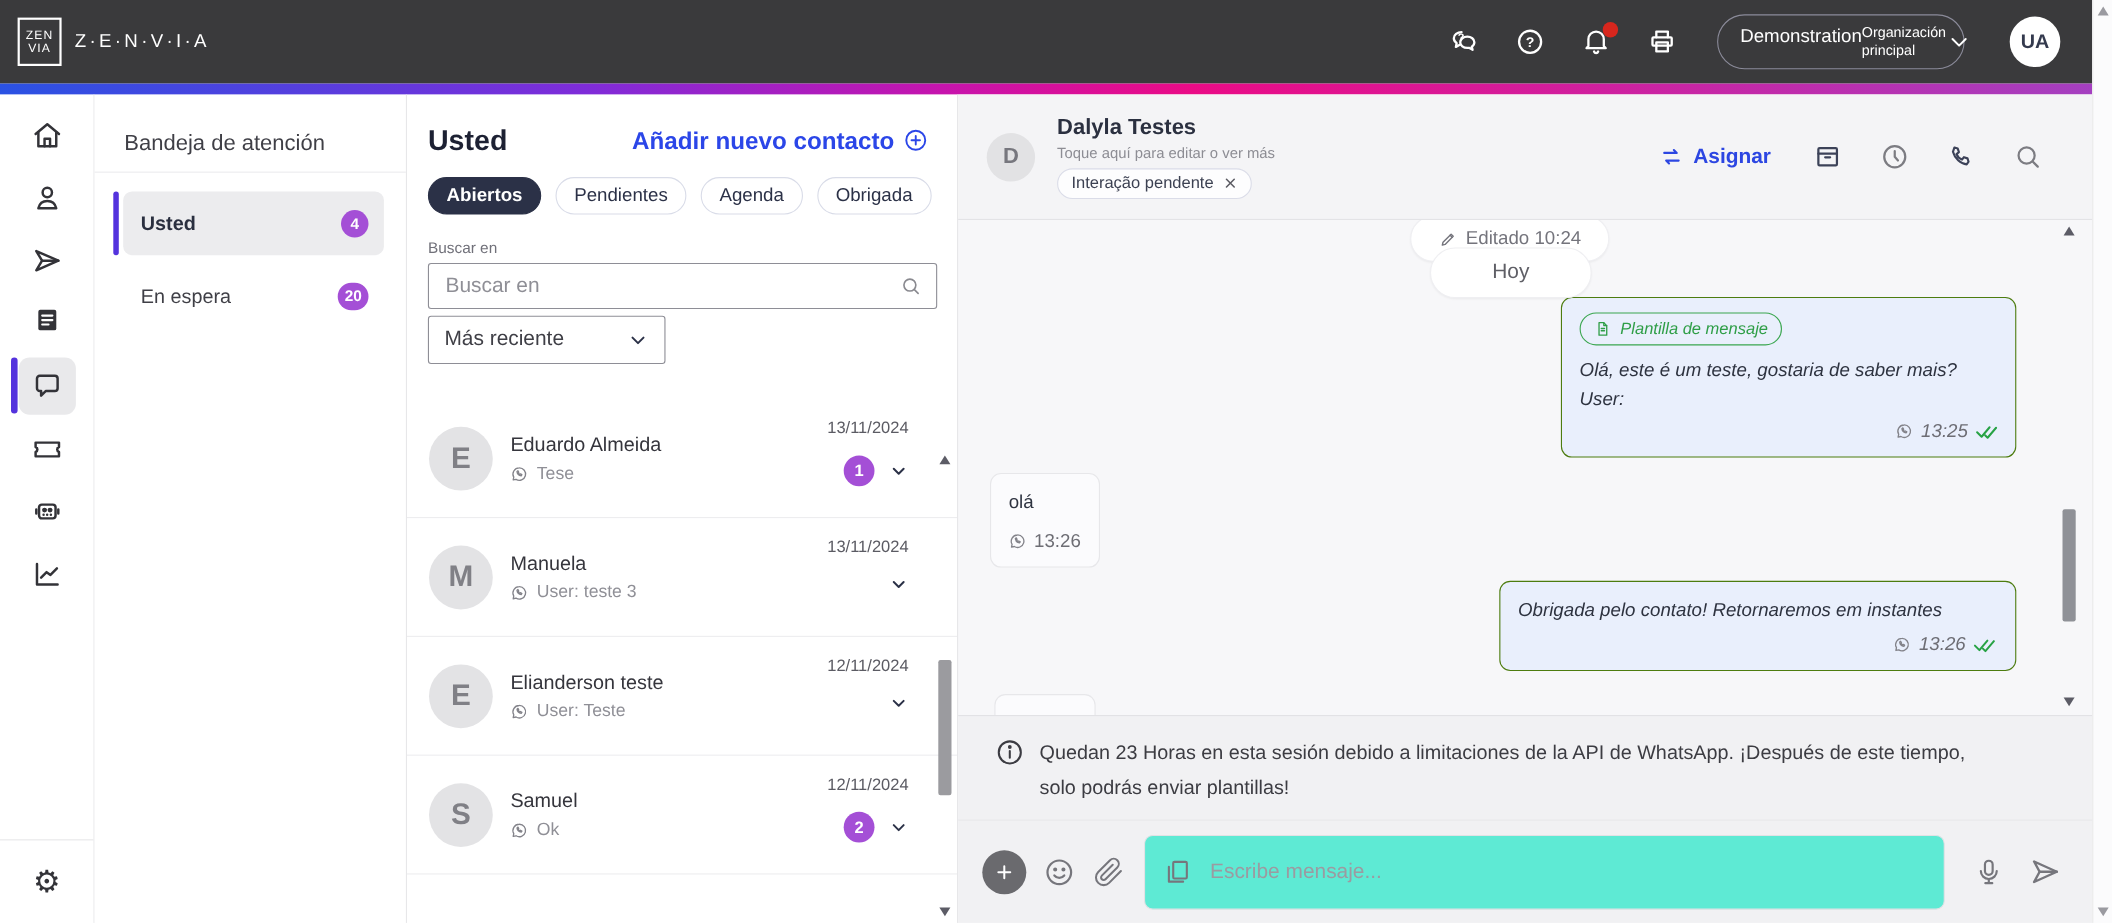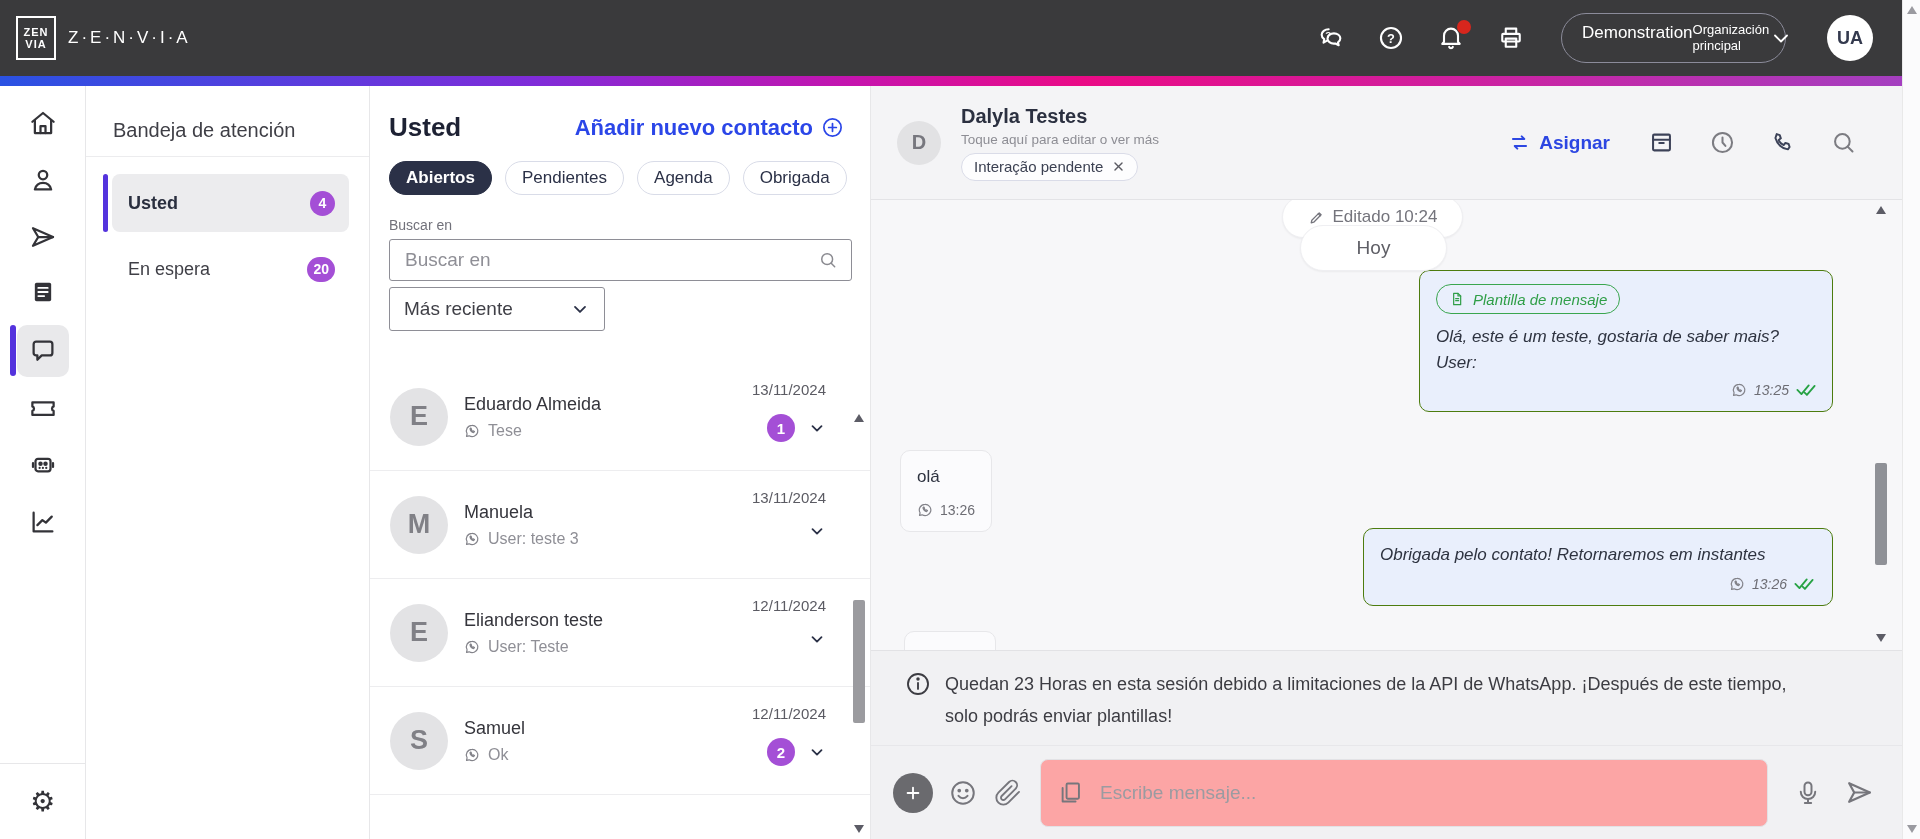--- a/index.html
+++ b/index.html
@@ -4,21 +4,21 @@
 <style>
   html,body{margin:0;padding:0;background:#fff;}
   *{box-sizing:border-box;}
   .stage{position:relative;width:1920px;height:839px;overflow:hidden;display:flex;
          font-family:"Liberation Sans",sans-serif;color:#2b3040;background:#fff;}
   .main{width:1902px;display:flex;flex-direction:column;}
 
   
   .topbar{height:76px;background:#3a3a3c;display:flex;align-items:center;padding:0 0 0 16px;flex:none;}
   .logo-box{width:40px;height:44px;border:2px solid #fff;display:flex;flex-direction:column;
-            align-items:center;justify-content:center;color:#fff;font-weight:bold;font-size:11px;line-height:12px;letter-spacing:1px;}
+            align-items:center;justify-content:center;color:#fff;font-weight:normal;font-size:11px;line-height:12px;letter-spacing:1px;}
   .brand{color:#fff;font-size:17px;letter-spacing:3px;margin-left:12px;font-weight:400;}
   .top-actions{margin-left:auto;display:flex;align-items:center;}
   .top-icon{color:#fff;margin-right:32px;position:relative;cursor:pointer;}
   .red-dot{position:absolute;top:-4px;right:-6px;width:14px;height:14px;border-radius:50%;background:#d7261d;}
   .org-pill{width:225px;height:50px;border:1px solid #8b8b9a;border-radius:26px;display:flex;align-items:center;
             padding:0 16px 0 20px;color:#fff;margin:0 41px 0 4px;cursor:pointer;}
   .org-txt{display:flex;flex-direction:row;line-height:1.25;}
   .org-name{font-size:17px;}
   .org-sub{font-size:13px;}
   .org-pill .chev{margin-left:auto;color:#fff;}
@@ -106,41 +106,41 @@
   
   .msgs{flex:1;position:relative;overflow:hidden;}
   .pill{position:absolute;background:#fff;border:1px solid #efeff2;box-shadow:0 1px 2px rgba(0,0,0,.05);border-radius:21px;
         display:flex;align-items:center;justify-content:center;}
   .pill-edited{left:411px;top:-4px;height:42px;width:181px;gap:8px;color:#74747c;font-size:17px;z-index:1;}
   .pill-day{left:429px;top:25px;height:46px;width:147px;color:#5f5f66;font-size:19px;border-radius:23px;z-index:2;}
   .bubble{position:absolute;border-radius:10px;padding:13px 16px;font-size:17px;color:#2e3340;}
   .out{background:#e9effc;border:1px solid #4d7c0f;font-style:italic;}
   .in{background:#fbfbfd;border:1px solid #e7e7ea;}
   .b1{left:548px;top:70px;width:414px;}
-  .b2{left:29px;top:230px;margin-top:20px;}
+  .b2{left:29px;top:230px;}
   .b3{left:492px;top:328px;width:470px;padding-right:18px;}
   .bpart{left:33px;top:431px;width:92px;height:40px;}
   .tmpl-chip{display:inline-flex;align-items:center;gap:8px;height:30px;border-radius:15px;border:1.5px solid #3aa64f;
              color:#2f9e47;font-size:15px;padding:0 12px;background:transparent;}
   .mline{line-height:26px;}
   .b1 .mline:first-of-type{margin-top:10px;}
-  .meta{display:flex;align-items:flex-start;gap:7px;margin-top:6px;color:#6d6d74;font-size:14px;}
+  .meta{display:flex;align-items:center;gap:7px;margin-top:6px;color:#6d6d74;font-size:17px;}
   .meta.right{justify-content:flex-end;}
   .wa{color:#83838a;}
   .ticks{color:#27a244;}
 
   
   .warn{height:95px;flex:none;background:#f1f1f3;border-top:1px solid #e2e2e5;display:flex;padding:17px 40px 0 33px;gap:13px;color:#3c3c42;}
   .warn-txt{font-size:18px;line-height:32px;}
   .composer{height:94px;flex:none;background:#f1f1f3;border-top:1px solid #e7e7ea;display:flex;align-items:center;padding-left:22px;}
   .plus-btn{width:40px;height:40px;border-radius:50%;background:#6a6a6e;color:#fff;display:flex;align-items:center;justify-content:center;
             margin-right:15px;cursor:pointer;flex:none;}
   .cmp-ic{color:#76767c;cursor:pointer;}
   .emoji{margin-right:16px;} .clip{margin-right:18px;}
-  .input-wrap{width:728px;height:68px;background:#fca5a5;border:1px solid #e2e2e5;border-radius:8px;display:flex;align-items:center;
+  .input-wrap{width:728px;height:68px;background:#5eead4;border:1px solid #e2e2e5;border-radius:8px;display:flex;align-items:center;
               padding:0 16px;gap:14px;}
   .input-wrap input{flex:1;border:none;outline:none;font-size:19px;font-family:inherit;color:#3f3f46;background:transparent;}
   .input-wrap input::placeholder{color:#9b9ba1;}
   .mic{margin-left:26px;} .sendb{margin-left:22px;}
 
   
   .page-scroll{width:18px;flex:none;background:#fbfbfc;border-left:1px solid #e9e9e9;display:flex;flex-direction:column;
                justify-content:space-between;align-items:center;padding:6px 0;}
   .page-scroll .tri-up{border-bottom-color:#9a9aa0;}
   .page-scroll .tri-down{border-top-color:#9a9aa0;}

